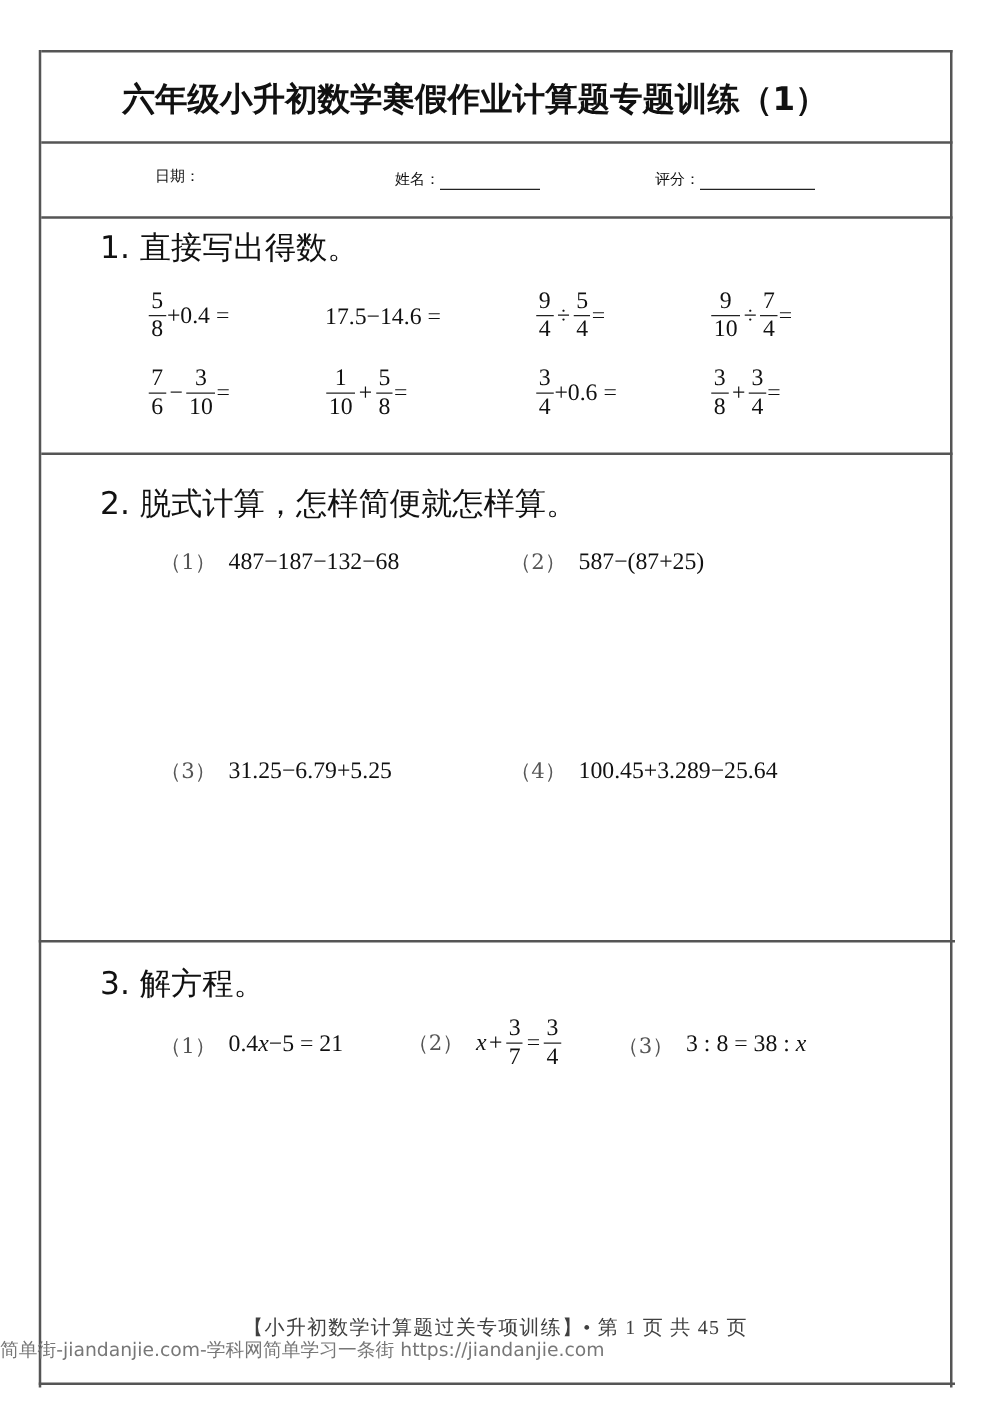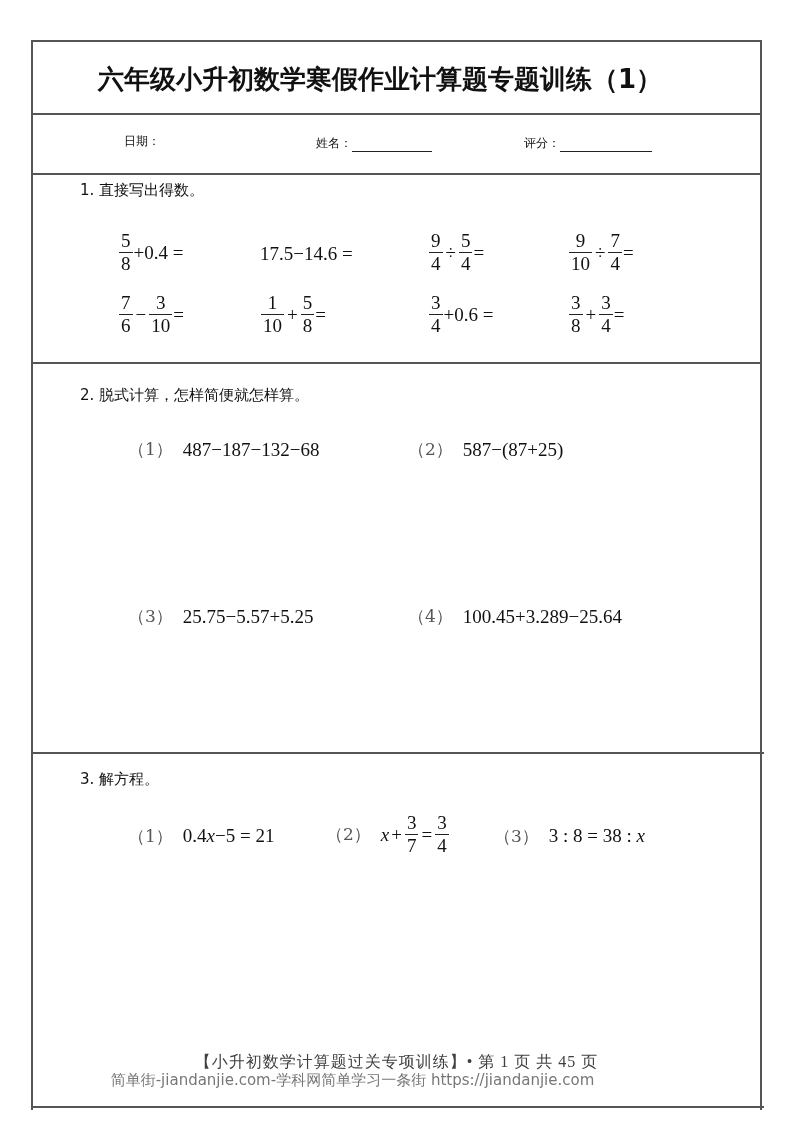--- a/index.html
+++ b/index.html
@@ -12,32 +12,32 @@
     .frame-right { position: absolute; left: 760px; top: 40px; width: 2px; height: 1070px; background: #555; }
     .hline { position: absolute; height: 2px; background: #555; }
 
     .title {
       position: absolute; left: 33px; width: 694px; top: 62px;
       text-align: center; font-size: 26px; font-weight: bold; letter-spacing: 0px;
     }
     .info { position: absolute; top: 133px; font-size: 12px; }
     .info .blank { display: inline-block; border-bottom: 1.3px solid #222; vertical-align: bottom; height: 18px; }
 
-    .sec-title { position: absolute; left: 80px; font-size: 15px; }
+    .sec-title { position: absolute; left: 80px; font-size: 25px; }
 
     .expr { position: absolute; font-size: 19px; white-space: nowrap; display: flex; align-items: center; }
     .frac { display: inline-flex; flex-direction: column; align-items: center; vertical-align: middle; margin: 0 1px; }
     .frac .num { line-height: 22px; padding: 0 2px; }
     .frac .den { line-height: 22px; padding: 0 2px; border-top: 1.2px solid #222; }
     .op { margin: 0 2px; }
     .paren-cn { font-family: "DejaVu Serif", serif; color: #555; margin-right: 10px; font-size: 17px; }
     .var { font-style: italic; }
 
     .footer1 { position: absolute; top: 1052px; left: 0; width: 793px; text-align: center; font-size: 16px; letter-spacing: 1px; color: #404040; }
-    .footer2 { position: absolute; top: 1071px; left: 0; width: 705px; text-align: center; font-size: 15px; color: #777; }
+    .footer2 { position: absolute; top: 1071px; left: 0; width: 705px; font-size: 15px; color: #777; }
   </style>
 </head>
 <body>
 
 <div class="frame-left"></div>
 <div class="frame-right"></div>
 <div class="hline" style="left:33px; width:729px; top:40px;"></div>
 <div class="hline" style="left:33px; width:729px; top:113px;"></div>
 <div class="hline" style="left:33px; width:729px; top:173px;"></div>
 <div class="hline" style="left:33px; width:729px; top:362px;"></div>
@@ -142,21 +142,21 @@
 <div class="expr serif" style="left:128px; top:438px;">
   <span class="paren-cn">（1）</span>
     <span>487−187−132−68</span>
 </div>
 <div class="expr serif" style="left:408px; top:438px;">
   <span class="paren-cn">（2）</span>
     <span>587−(87+25)</span>
 </div>
 <div class="expr serif" style="left:128px; top:605px;">
   <span class="paren-cn">（3）</span>
-    <span>25.75−5.57+5.25</span>
+    <span>31.25−6.79+5.25</span>
 </div>
 <div class="expr serif" style="left:408px; top:605px;">
   <span class="paren-cn">（4）</span>
     <span>100.45+3.289−25.64</span>
 </div>
 
 <div class="sec-title sans" style="top:770px;">3. 解方程。</div>
 
 <div class="expr serif" style="left:128px; top:812px; height:48px;">
   <span class="paren-cn">（1）</span>

